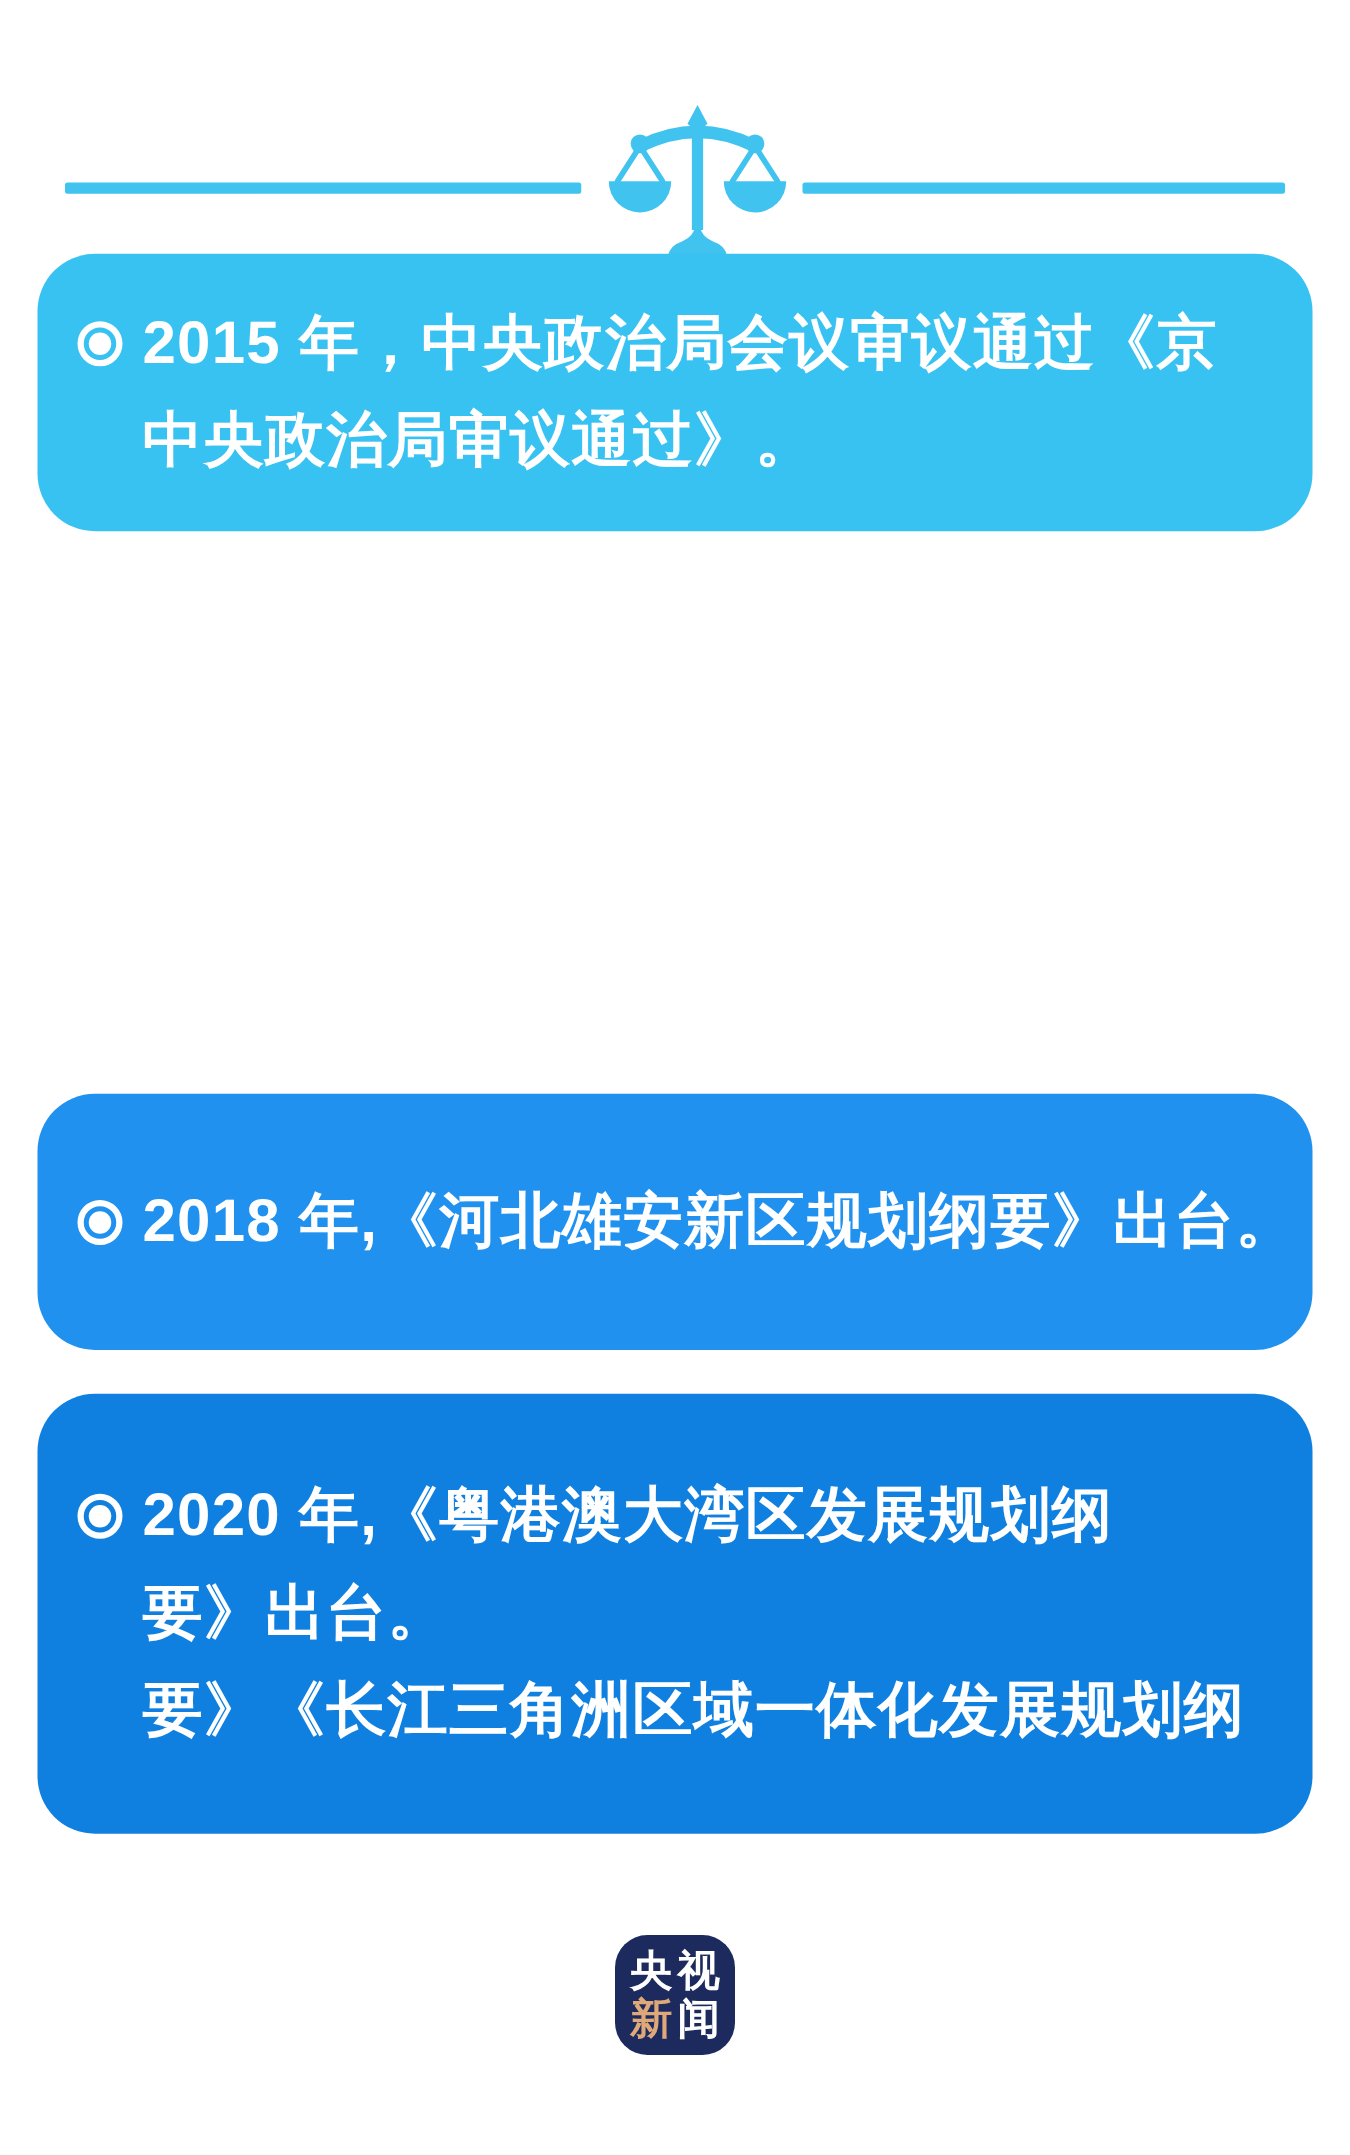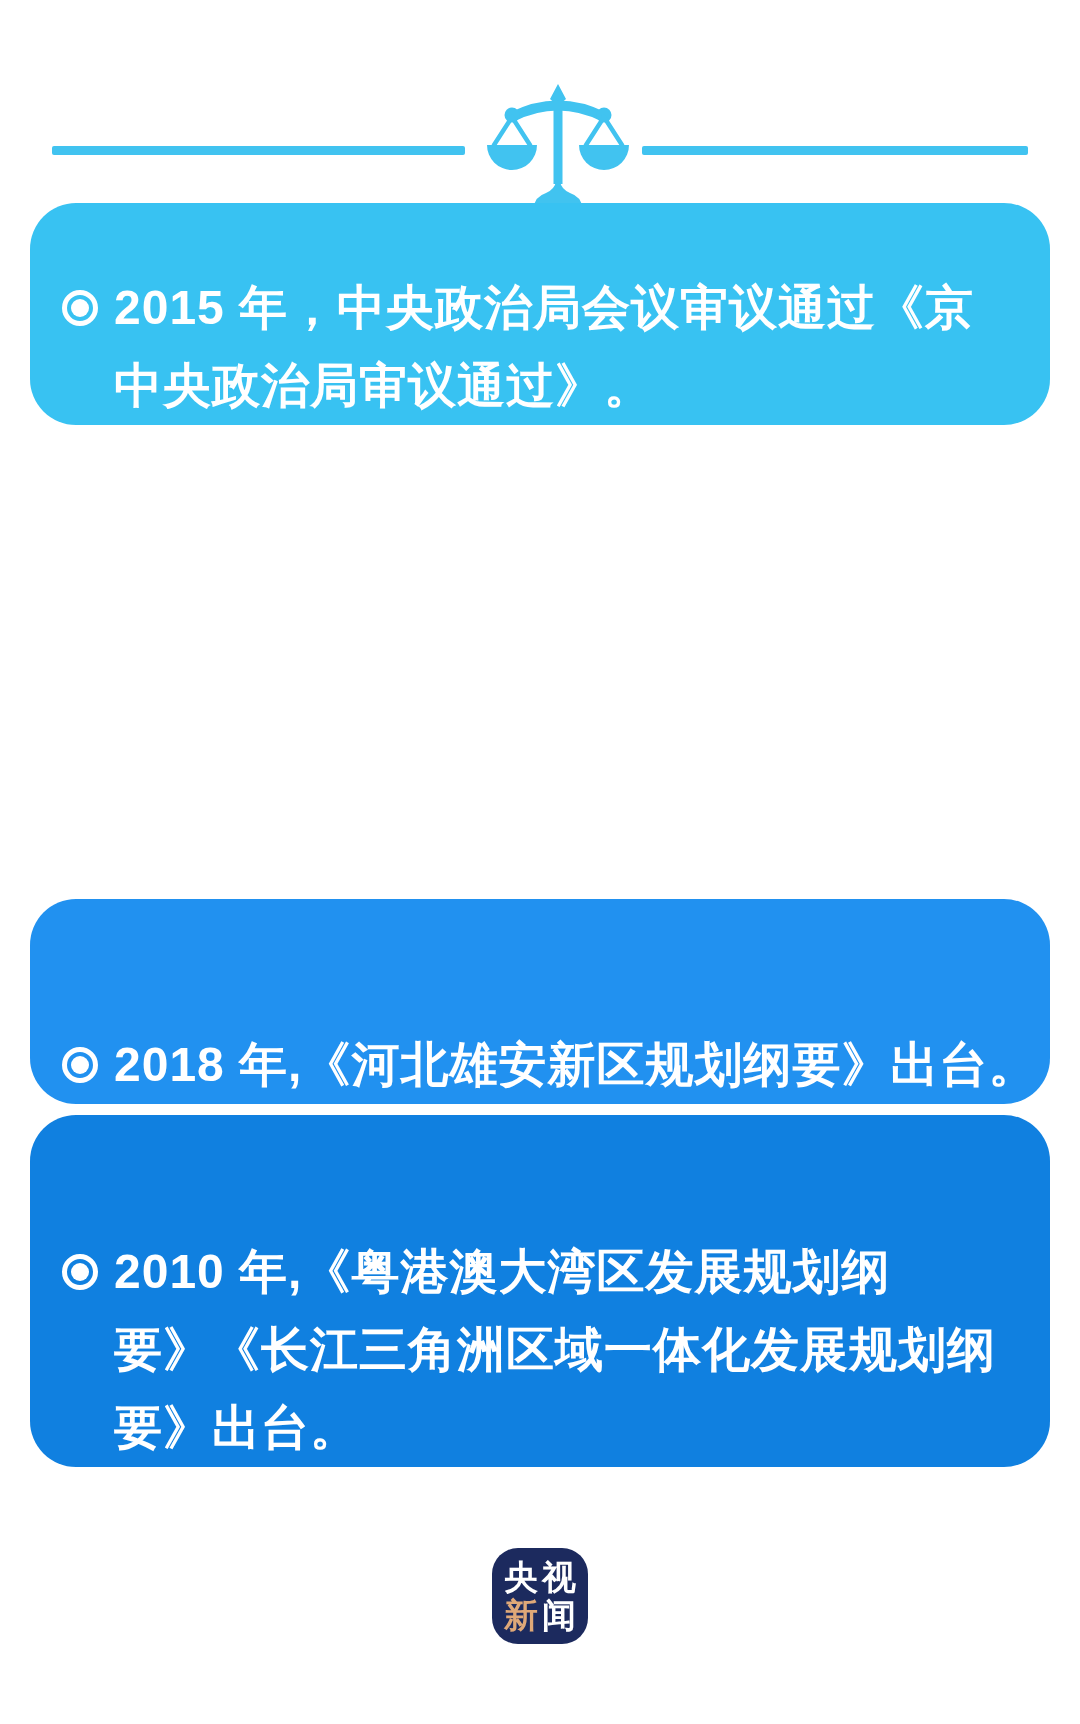--- a/index.html
+++ b/index.html
@@ -14,26 +14,26 @@
   .rule{position:absolute;top:146px;height:9px;border-radius:2px;}
   .rule-left{left:52px;width:413px;}
   .rule-right{left:642px;width:386px;}
   .scales{position:absolute;left:484px;top:84px;width:148px;height:124px;}
   .scales svg{width:100%;height:100%;display:block;}
   
   .card{
     position:absolute;left:30px;width:1020px;
     border-radius:46px;
     box-sizing:border-box;
-    display:flex;flex-direction:column;justify-content:flex-end;
+    display:flex;flex-direction:column;justify-content:center;
     padding:0 36px 0 32px;
   }
   .card-1{top:203px;height:222px;}
   .card-2{top:455px;height:388px;}
-  .card-3{top:875px;height:205px;margin-top:24px;}
+  .card-3{top:875px;height:205px;}
   .card-4{top:1115px;height:352px;}
   .card-body{display:flex;align-items:flex-start;}
   .bullet{
     flex:0 0 36px;width:36px;height:36px;margin:21px 16px 0 0;
     border:5px solid #ffffff;border-radius:50%;
     position:relative;box-sizing:border-box;
   }
   .bullet::after{
     content:"";position:absolute;inset:4px;
     background:#ffffff;border-radius:50%;
@@ -91,23 +91,23 @@
       <div class="card-text">
         <span class="line">2018 年,《河北雄安新区规划纲要》出台。</span>
       </div>
     </div>
   </section>
 
   <section class="card card-4" style="background-color: rgb(16, 128, 224);">
     <div class="card-body">
       <span class="bullet"></span>
       <div class="card-text">
-        <span class="line">2010 年,《粤港澳大湾区发展规划纲</span>
+        <span class="line">2020 年,《粤港澳大湾区发展规划纲</span>
+        <span class="line">要》出台。</span>
         <span class="line">要》《长江三角洲区域一体化发展规划纲</span>
-        <span class="line">要》出台。</span>
       </div>
     </div>
   </section>
 
   <div class="logo" style="background-color: rgb(28, 42, 94);">
     <span class="logo-char" style="color: rgb(255, 255, 255);">央</span>
     <span class="logo-char" style="color: rgb(255, 255, 255);">视</span>
     <span class="logo-char" style="color: rgb(223, 168, 120);">新</span>
     <span class="logo-char" style="color: rgb(255, 255, 255);">闻</span>
   </div>

